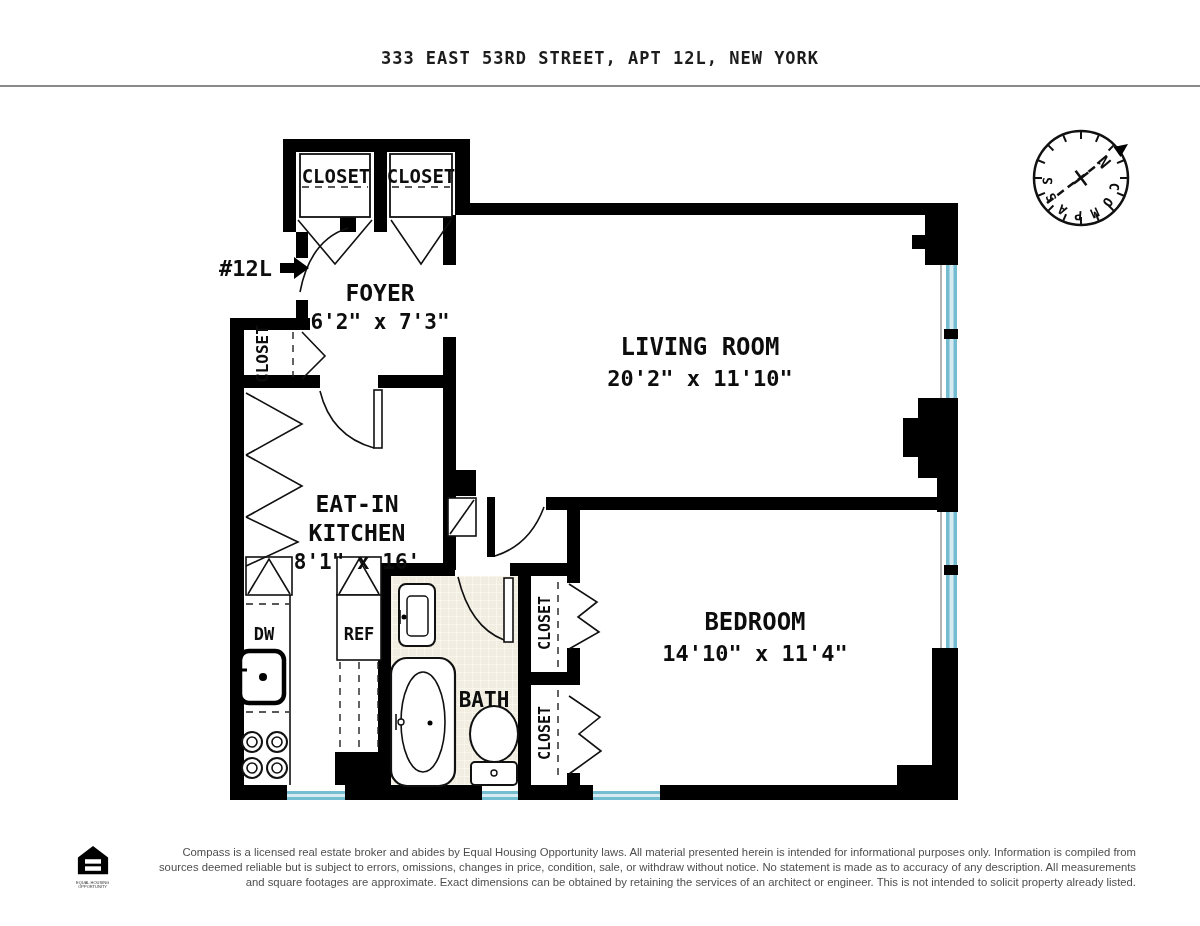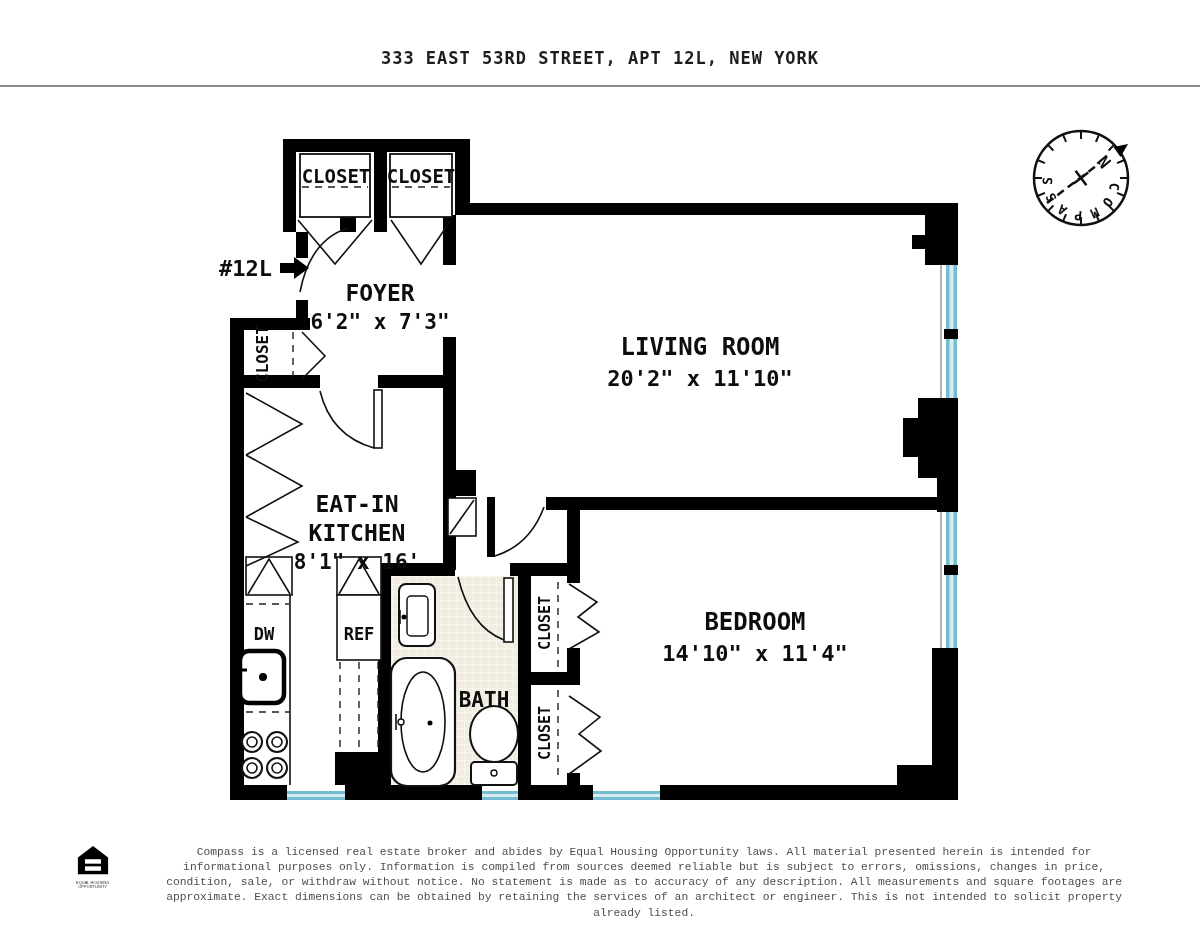--- a/index.html
+++ b/index.html
@@ -8,22 +8,22 @@
          font-size:17px;font-weight:bold;color:#1c1c1c;letter-spacing:1px;}
   #title-rule{position:absolute;top:85px;left:0;width:100%;border-top:2px solid #8a8a8a;}
   #plan-svg{position:absolute;left:0;top:0;}
   .plan-label{font-family:"DejaVu Sans Mono",monospace;font-weight:bold;fill:#0d0d0d;}
   .thin{stroke:#111;stroke-width:1.6;fill:none;}
   .dash{stroke:#222;stroke-width:1.4;stroke-dasharray:7 6;fill:none;}
   .fix{stroke:#111;fill:#fff;}
   #footer{position:absolute;left:76px;top:845px;width:1060px;display:flex;align-items:flex-start;}
   #eho{flex:0 0 auto;margin-right:9px;text-align:center;}
   #eho-caption{font-family:"Liberation Sans",sans-serif;font-size:4px;color:#333;line-height:1.1;}
-  #disclaimer{flex:1 1 auto;font-family:Liberation Mono, monospace;font-size:11.3px;
-              color:#4e4e4e;line-height:1.34;text-align:center;margin-left:34px;}
+  #disclaimer{flex:1 1 auto;font-family:Liberation Sans, sans-serif;font-size:11.3px;
+              color:#4e4e4e;line-height:1.34;text-align:right;margin-left:34px;}
 </style>
 </head>
 <body>
 
 <div id="page">
 
   <div id="title">333 EAST 53RD STREET, APT 12L, NEW YORK</div>
   <div id="title-rule"></div>
 
   <svg id="plan-svg" width="1200" height="926" viewBox="0 0 1200 926">

